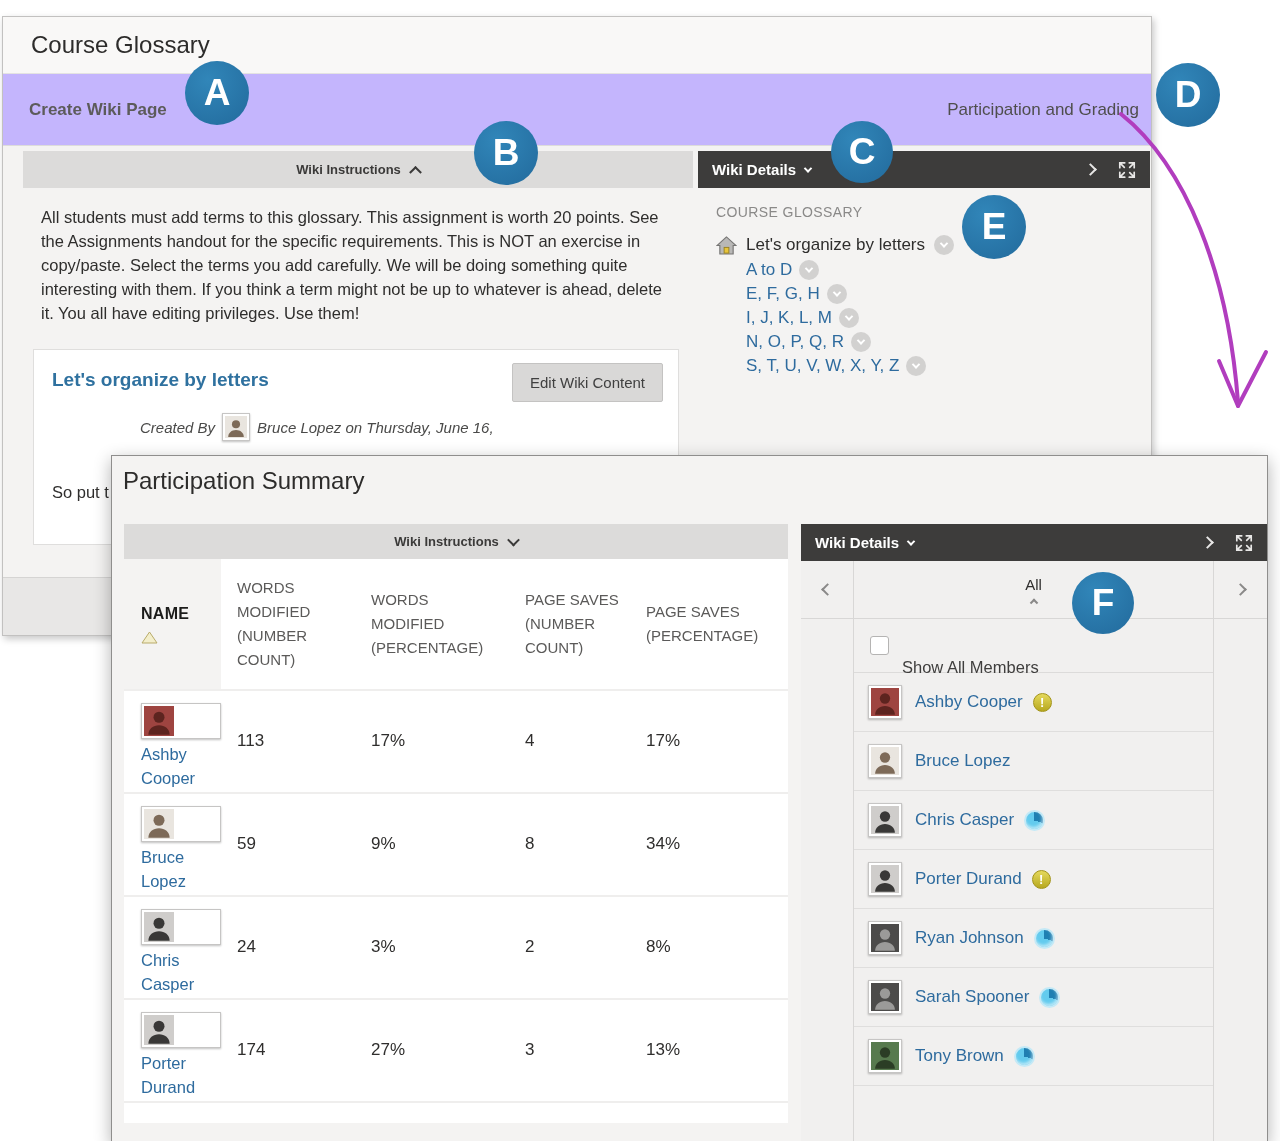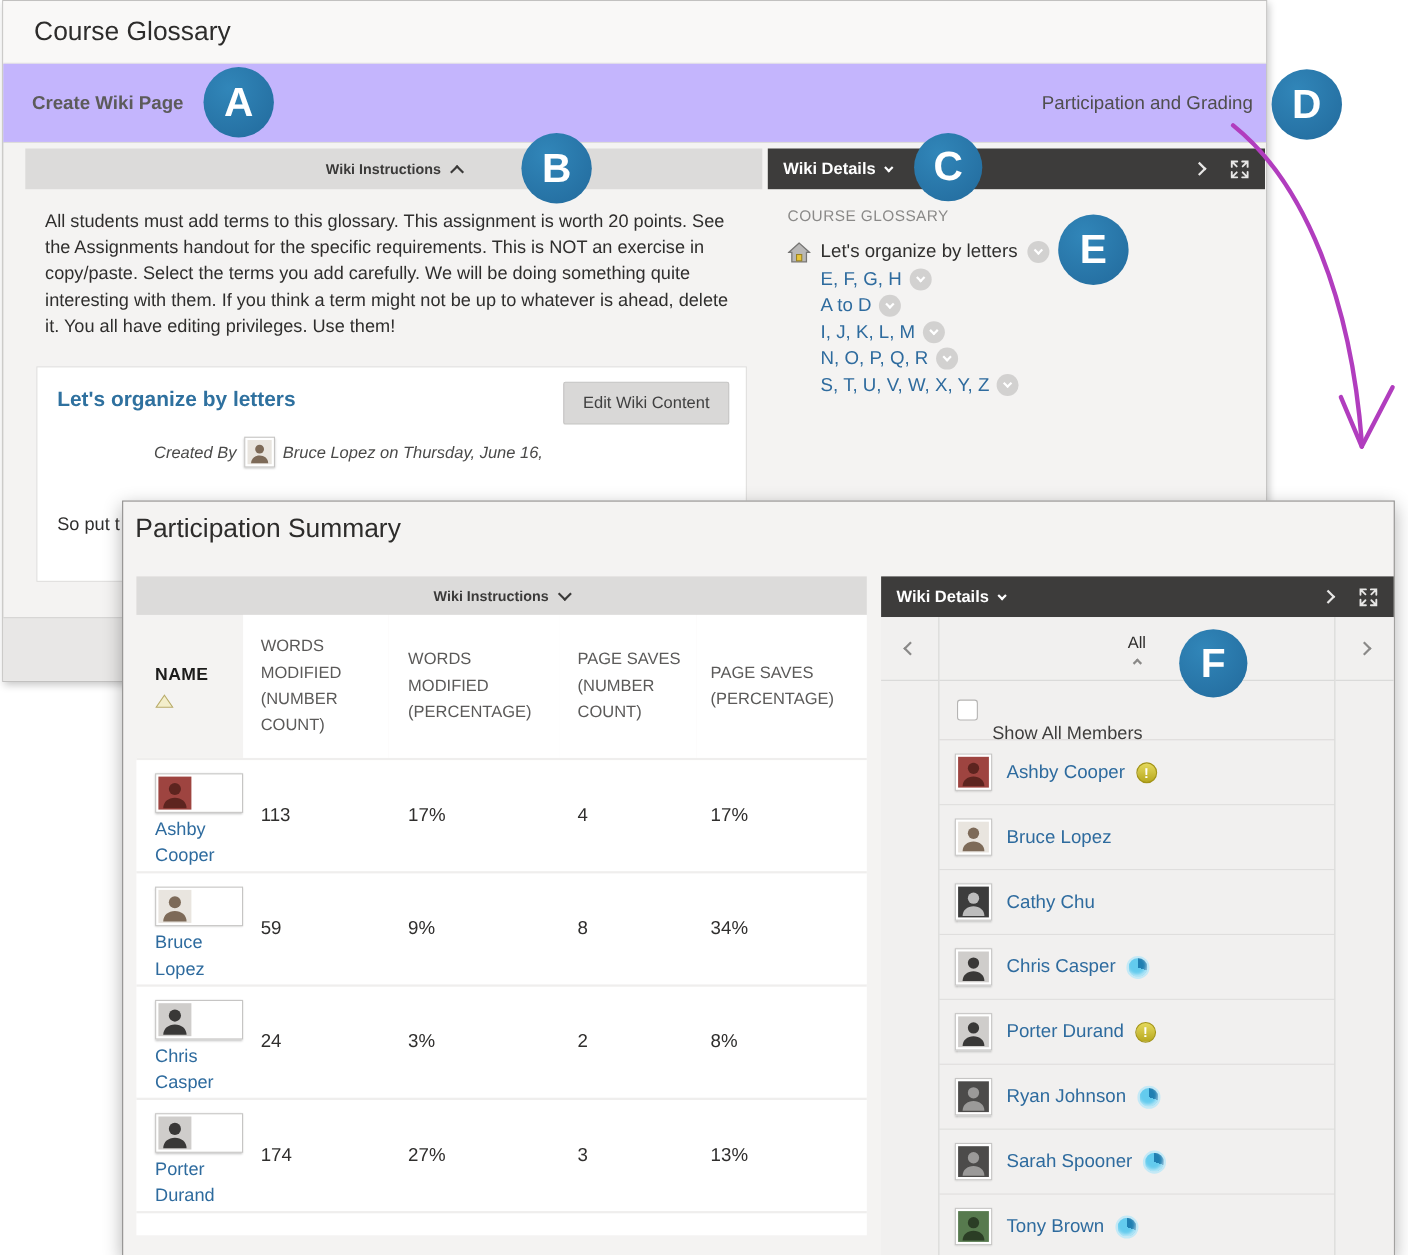--- a/index.html
+++ b/index.html
@@ -35,21 +35,21 @@
   .av-light{background:#e9e5df;} .av-light svg{fill:#7d6a58;}
   .av-dark{background:#3c3c3c;} .av-dark svg{fill:#bdbdbd;}
   .av-gray{background:#cfcdcb;} .av-gray svg{fill:#393837;}
   .av-green{background:#577a4e;} .av-green svg{fill:#2b3d25;}
   .av-silhouette{background:#4c4b4a;} .av-silhouette svg{fill:#9b9a99;}
 
   .warn-icon{width:19px;height:19px;border-radius:50%;background:linear-gradient(#e5d95c,#b7a81f);border:1px solid #a39417;color:#fff;font-weight:bold;font-size:13px;display:inline-flex;align-items:center;justify-content:center;flex:0 0 auto;}
   .pie-icon{width:21px;height:21px;border-radius:50%;background:conic-gradient(#1f7fb2 0 108deg,#63cbee 108deg 360deg);border:2px solid #c4e9f6;box-shadow:inset -1px -2px 3px rgba(255,255,255,.55);flex:0 0 auto;}
 
   
-  .main-page{position:absolute;left:2px;top:0;width:1150px;height:620px;background:#f4f3f2;border:1px solid #c2c1c0;box-shadow:2px 3px 7px rgba(0,0,0,.22);}
+  .main-page{position:absolute;left:2px;top:16px;width:1150px;height:620px;background:#f4f3f2;border:1px solid #c2c1c0;box-shadow:2px 3px 7px rgba(0,0,0,.22);}
   .mp-titlebar{height:57px;background:#f9f8f7;border-bottom:1px solid #e4e3e2;display:flex;align-items:center;padding-left:28px;}
   .mp-titlebar h1{font-size:24px;font-weight:400;color:#2d2c2b;}
   .mp-actionbar{height:72px;background:#c4b5fd;border-bottom:1px solid #dddcdb;display:flex;align-items:center;justify-content:space-between;padding:0 12px 0 26px;}
   .create-link{color:#5c5b5a;font-size:17px;font-weight:bold;}
   .grading-link{color:#4f4e4d;font-size:17px;}
   .mp-content{display:flex;margin-top:5px;}
   .mp-left{width:670px;margin-left:20px;}
   .mp-right{width:452px;margin-left:5px;}
   .instructions{margin:17px 22px 0 18px;font-size:16.5px;line-height:24px;color:#2f2e2d;max-width:632px;}
   .wiki-box{margin:24px 14px 0 10px;background:#fff;border:1px solid #dfdedd;height:196px;padding:13px 18px;position:relative;}
@@ -174,27 +174,27 @@
                 <rect x="8.5" y="12" width="5" height="6" fill="#e8c43a" stroke="#9a8224" stroke-width="1"></rect>
               </svg>
           </span>
           <a class="tree-root-link">Let's organize by letters</a>
           <span class="chev-circle">
               <span class="chev"></span>
             </span>
         </div>
         <div class="tree-children" id="tree-pages">
             <div class="tree-child">
-              <a class="tree-link">E, F, G, H</a>
+              <a class="tree-link">A to D</a>
               <span class="chev-circle">
                 <span class="chev"></span>
               </span>
             </div>
             <div class="tree-child">
-              <a class="tree-link">A to D</a>
+              <a class="tree-link">E, F, G, H</a>
               <span class="chev-circle">
                 <span class="chev"></span>
               </span>
             </div>
             <div class="tree-child">
               <a class="tree-link">I, J, K, L, M</a>
               <span class="chev-circle">
                 <span class="chev"></span>
               </span>
             </div>
@@ -337,27 +337,20 @@
               <span class="warn-icon">!</span>
             </div>
             <div class="mrow">
               <span class="avframe"><span class="avbody av-light" style="width: 28px; height: 28px;"><svg viewBox="0 0 24 24">
                     <circle cx="12" cy="9" r="4.4"></circle>
                     <path d="M3.5 23c0-4.6 3.8-7.6 8.5-7.6s8.5 3 8.5 7.6z"></path>
                   </svg></span></span>
               <a class="member-name">Bruce Lopez</a>
             </div>
             <div class="mrow">
-              <span class="avframe"><span class="avbody av-dark" style="width: 28px; height: 28px;"><svg viewBox="0 0 24 24">
-                    <circle cx="12" cy="9" r="4.4"></circle>
-                    <path d="M3.5 23c0-4.6 3.8-7.6 8.5-7.6s8.5 3 8.5 7.6z"></path>
-                  </svg></span></span>
-              <a class="member-name">Cathy Chu</a>
-            </div>
-            <div class="mrow">
               <span class="avframe"><span class="avbody av-gray" style="width: 28px; height: 28px;"><svg viewBox="0 0 24 24">
                     <circle cx="12" cy="9" r="4.4"></circle>
                     <path d="M3.5 23c0-4.6 3.8-7.6 8.5-7.6s8.5 3 8.5 7.6z"></path>
                   </svg></span></span>
               <a class="member-name">Chris Casper</a>
               <span class="pie-icon"></span>
             </div>
             <div class="mrow">
               <span class="avframe"><span class="avbody av-gray" style="width: 28px; height: 28px;"><svg viewBox="0 0 24 24">
                     <circle cx="12" cy="9" r="4.4"></circle>

